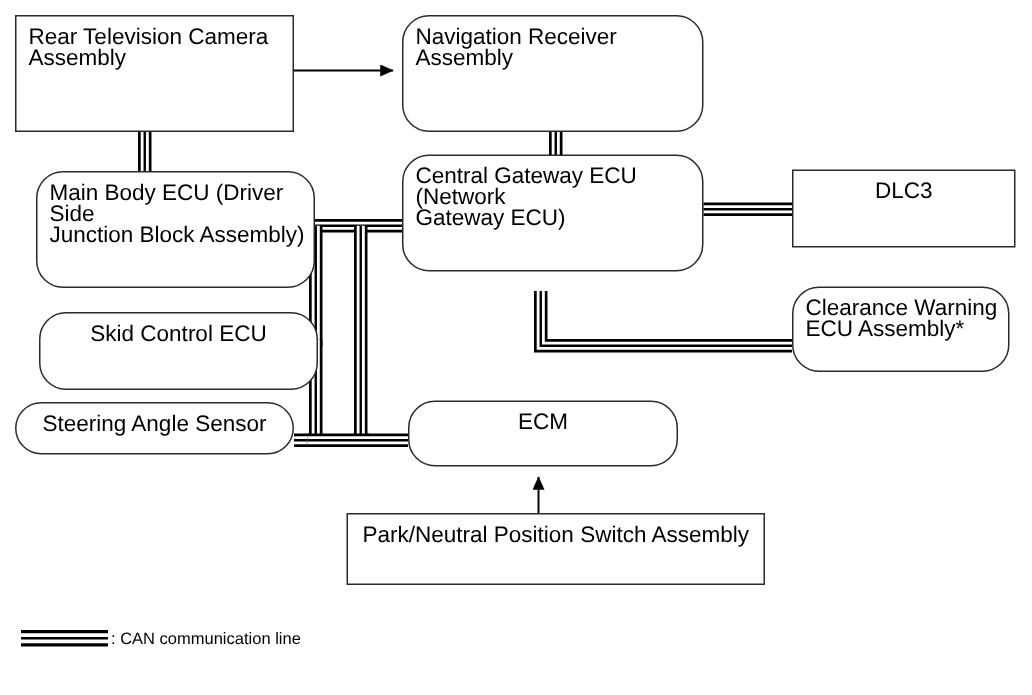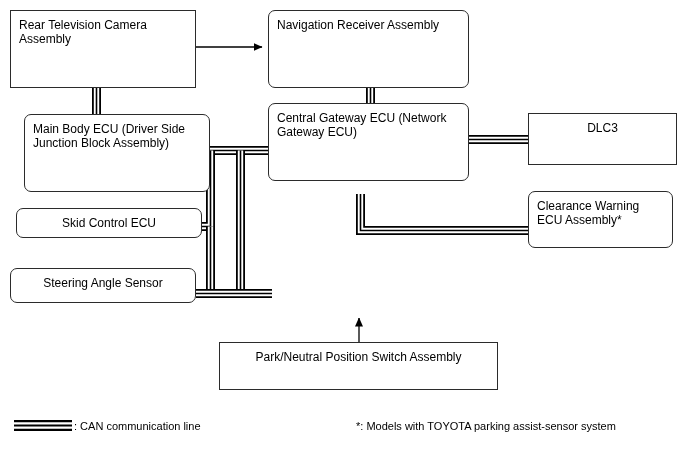--- a/index.html
+++ b/index.html
@@ -9,25 +9,25 @@
     -webkit-font-smoothing:antialiased;
   }
   #root{position:relative;width:688px;height:463px;overflow:hidden;background:#fff;}
   svg#wires{position:absolute;left:0;top:0;width:688px;height:463px;}
   .node{
     position:absolute;
     box-sizing:border-box;
     border:1px solid #2b2b2b;
     background:#ffffff;
   }
-  .node.round{border-radius:7px;}
+  .node.round{border-radius:18px;}
   .node.sharp{border-radius:0;}
   .node .lbl{
     position:absolute;
-    font-size:12px;
+    font-size:15px;
     line-height:14px;
     color:#000;
     white-space:pre-line;
   }
   .node.tl .lbl{left:8px;top:7px;text-align:left;}
   .node.tc .lbl{left:0;right:0;top:7px;text-align:center;}
   .legend-text{
     position:absolute;
     font-size:11px;
     line-height:14px;
@@ -126,41 +126,43 @@
 
   <div class="node round tl" style="left:268px;top:103px;width:201px;height:78px;">
     <div class="lbl">Central Gateway ECU (Network
 Gateway ECU)</div>
   </div>
 
   <div class="node sharp tc" style="left:528px;top:113px;width:149px;height:52px;">
     <div class="lbl">DLC3</div>
   </div>
 
-  <div class="node round tc" style="left:16px;top:208px;width:186px;height:30px;">
+  <div class="node round tc" style="left:26px;top:208px;width:186px;height:52px;">
     <div class="lbl">Skid Control ECU</div>
   </div>
 
   <div class="node round tl" style="left:528px;top:191px;width:145px;height:57px;">
     <div class="lbl">Clearance Warning
 ECU Assembly*</div>
   </div>
 
   <div class="node round tc" style="left:10px;top:268px;width:186px;height:35px;">
     <div class="lbl">Steering Angle Sensor</div>
   </div>
 
+  <div class="node round tc" style="left:272px;top:267px;width:180px;height:44px;">
+    <div class="lbl">ECM</div>
+  </div>
 
-  <div class="node sharp tc" style="left:219px;top:342px;width:279px;height:48px;">
+  <div class="node sharp tc" style="left:231px;top:342px;width:279px;height:48px;">
     <div class="lbl">Park/Neutral Position Switch Assembly</div>
   </div>
 
   <svg class="legend-swatch" style="left:14px;top:419px;" width="58" height="13" viewBox="0 0 58 13" xmlns="http://www.w3.org/2000/svg">
     <path d="M0,6.5 L58,6.5" stroke="#000" stroke-width="11" fill="none"></path>
     <path d="M0,6.5 L58,6.5" stroke="#fff" stroke-width="6.6" fill="none"></path>
     <path d="M0,6.5 L58,6.5" stroke="#000" stroke-width="1.8" fill="none"></path>
   </svg>
 
   <div class="legend-text" style="left:74px;top:419px;">: CAN communication line</div>
 
-  <div class="legend-text" style="left:356px;top:419px;">*: Models with TOYOTA parking assist-sensor system</div>
 
 </div>
 
 </body></html>

